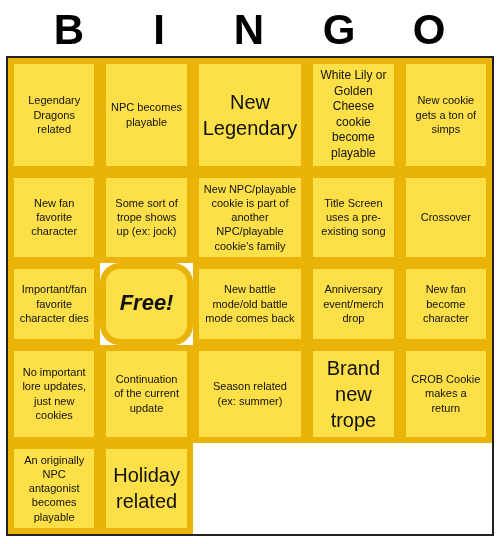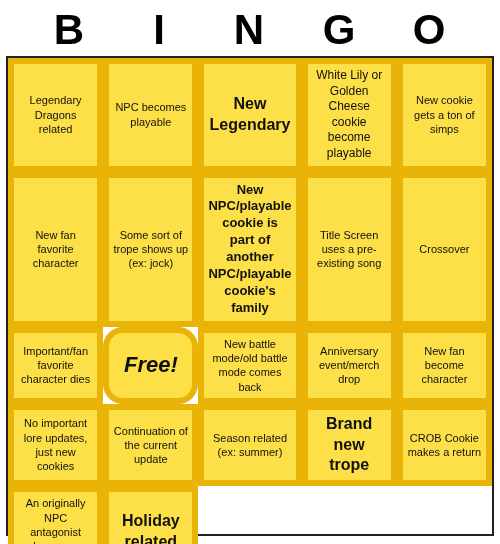--- a/index.html
+++ b/index.html
@@ -46,22 +46,22 @@
       color: #111;
       background: #fde047;
     }
     .bingo-cell.free {
       font-size: 22px;
       font-weight: bold;
       font-style: italic;
       border-radius: 20px;
     }
     .bingo-cell.large-text {
-      font-size: 16px;
-      font-weight: bold;
+      font-size: 20px;
+      font-weight: normal;
     }
   </style>
 </head>
 <body>
 
 <div class="bingo-title">
 
 <span>B</span>
     <span>I</span>
     <span>N</span>
@@ -71,21 +71,21 @@
 
 <div class="bingo-grid">
 
 <div class="bingo-cell">Legendary Dragons related</div>
     <div class="bingo-cell">NPC becomes playable</div>
     <div class="bingo-cell large-text">New Legendary</div>
     <div class="bingo-cell" style="font-size: 12px;">White Lily or Golden Cheese cookie become playable</div>
     <div class="bingo-cell">New cookie gets a ton of simps</div>
     <div class="bingo-cell">New fan favorite character</div>
     <div class="bingo-cell">Some sort of trope shows up (ex: jock)</div>
-    <div class="bingo-cell" style="font-size: 13px; font-weight: bold;">New NPC/playable cookie is part of another NPC/playable cookie's family</div>
+    <div class="bingo-cell" style="font-size: 11px;">New NPC/playable cookie is part of another NPC/playable cookie's family</div>
     <div class="bingo-cell">Title Screen uses a pre-existing song</div>
     <div class="bingo-cell">Crossover</div>
     <div class="bingo-cell">Important/fan favorite character dies</div>
     <div class="bingo-cell free">Free!</div>
     <div class="bingo-cell">New battle mode/old battle mode comes back</div>
     <div class="bingo-cell">Anniversary event/merch drop</div>
     <div class="bingo-cell">New fan become character</div>
     <div class="bingo-cell">No important lore updates, just new cookies</div>
     <div class="bingo-cell">Continuation of the current update</div>
     <div class="bingo-cell">Season related (ex: summer)</div>

